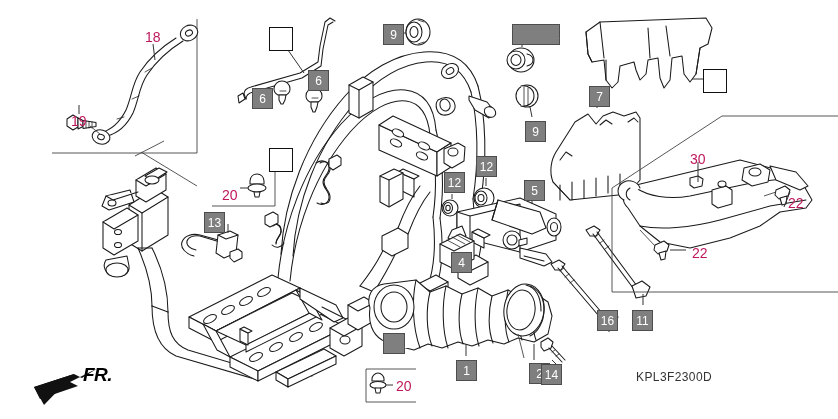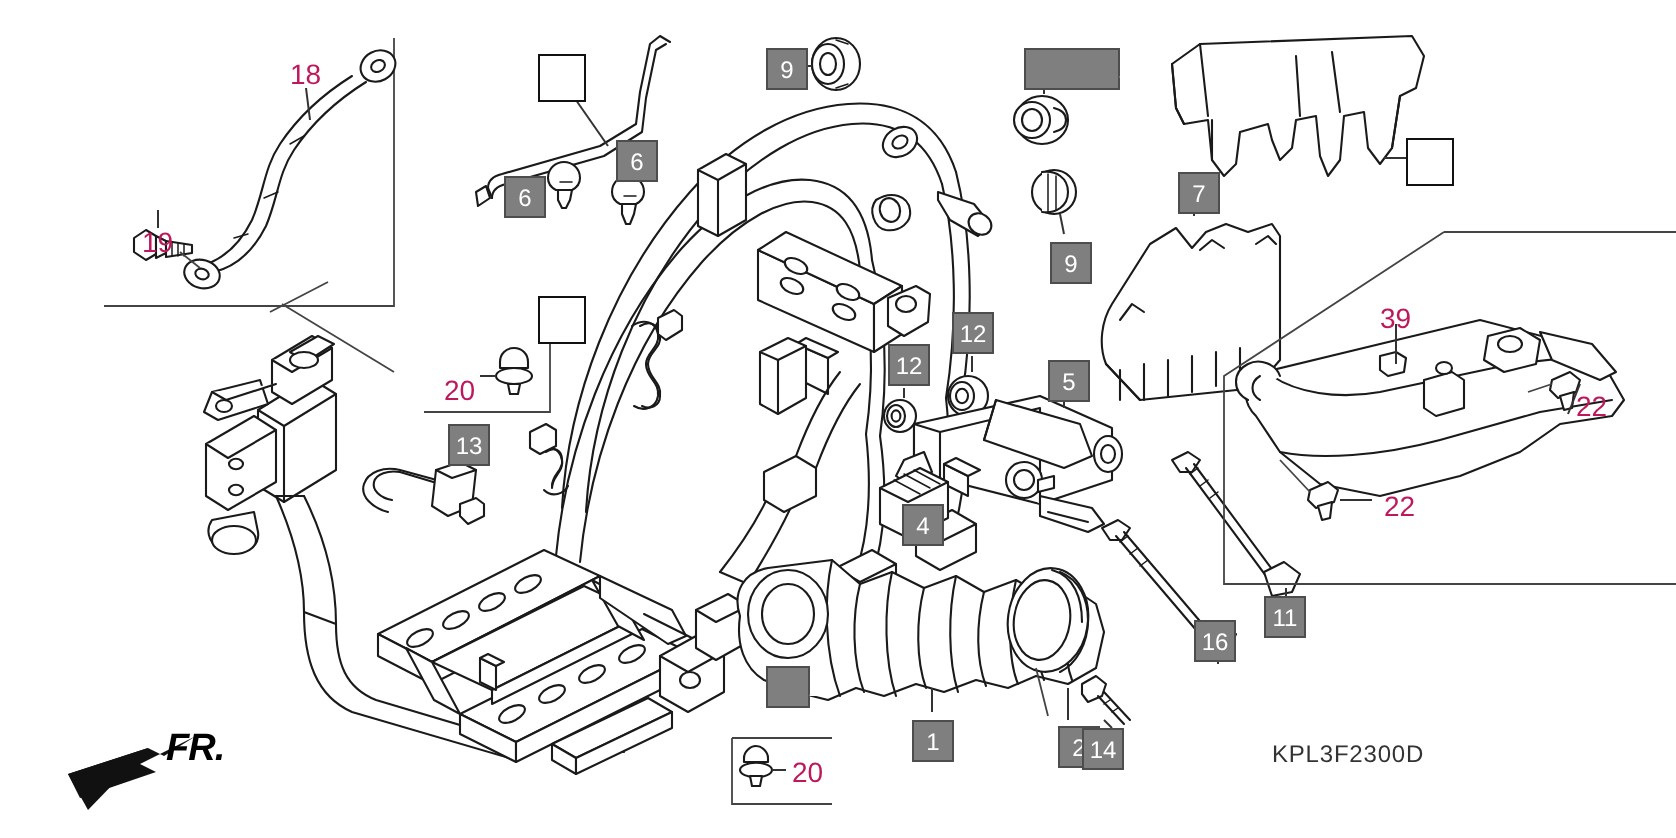--- a/index.html
+++ b/index.html
@@ -437,33 +437,33 @@
   <div id="callout-layer">
       <div class="lbl" style="left: 383px; top: 24px;">9</div>
       <div class="lbl" style="left: 512px; top: 24px; padding-left: 46px;">14</div>
       <div class="lbl" style="left: 252px; top: 88px;">6</div>
       <div class="lbl" style="left: 308px; top: 70px;">6</div>
       <div class="lbl" style="left: 589px; top: 86px;">7</div>
       <div class="lbl" style="left: 525px; top: 121px;">9</div>
       <div class="lbl" style="left: 476px; top: 156px;">12</div>
       <div class="lbl" style="left: 444px; top: 172px;">12</div>
       <div class="lbl" style="left: 524px; top: 180px;">5</div>
-      <div class="lbl" style="left: 224px; top: 212px;">13</div>
+      <div class="lbl" style="left: 204px; top: 212px;">13</div>
       <div class="lbl" style="left: 451px; top: 252px;">4</div>
       <div class="lbl" style="left: 383px; top: 333px; padding-left: 20px;">15</div>
       <div class="lbl" style="left: 597px; top: 310px;">16</div>
-      <div class="lbl" style="left: 632px; top: 298px;">11</div>
+      <div class="lbl" style="left: 632px; top: 310px;">11</div>
       <div class="lbl" style="left: 456px; top: 360px;">1</div>
       <div class="lbl" style="left: 529px; top: 363px;">2</div>
       <div class="lbl" style="left: 541px; top: 364px;">14</div>
       <div class="plain" style="left: 145px; top: 30px;">18</div>
       <div class="plain" style="left: 71px; top: 90px; margin-top: 24px;">19</div>
       <div class="plain" style="left: 222px; top: 188px;">20</div>
       <div class="plain" style="left: 396px; top: 379px;">20</div>
-      <div class="plain" style="left: 690px; top: 152px;">39</div>
+      <div class="plain" style="left: 690px; top: 152px;">30</div>
       <div class="plain" style="left: 692px; top: 246px;">22</div>
       <div class="plain" style="left: 788px; top: 196px;">22</div>
     </div>
   <div id="box-layer">
       <div class="ebox" style="left: 269px; top: 27px;"></div>
       <div class="ebox" style="left: 269px; top: 148px;"></div>
       <div class="ebox" style="left: 703px; top: 69px;"></div>
     </div>
 
   <div class="frtxt" style="left:64px;top:364px;">FR.</div>

